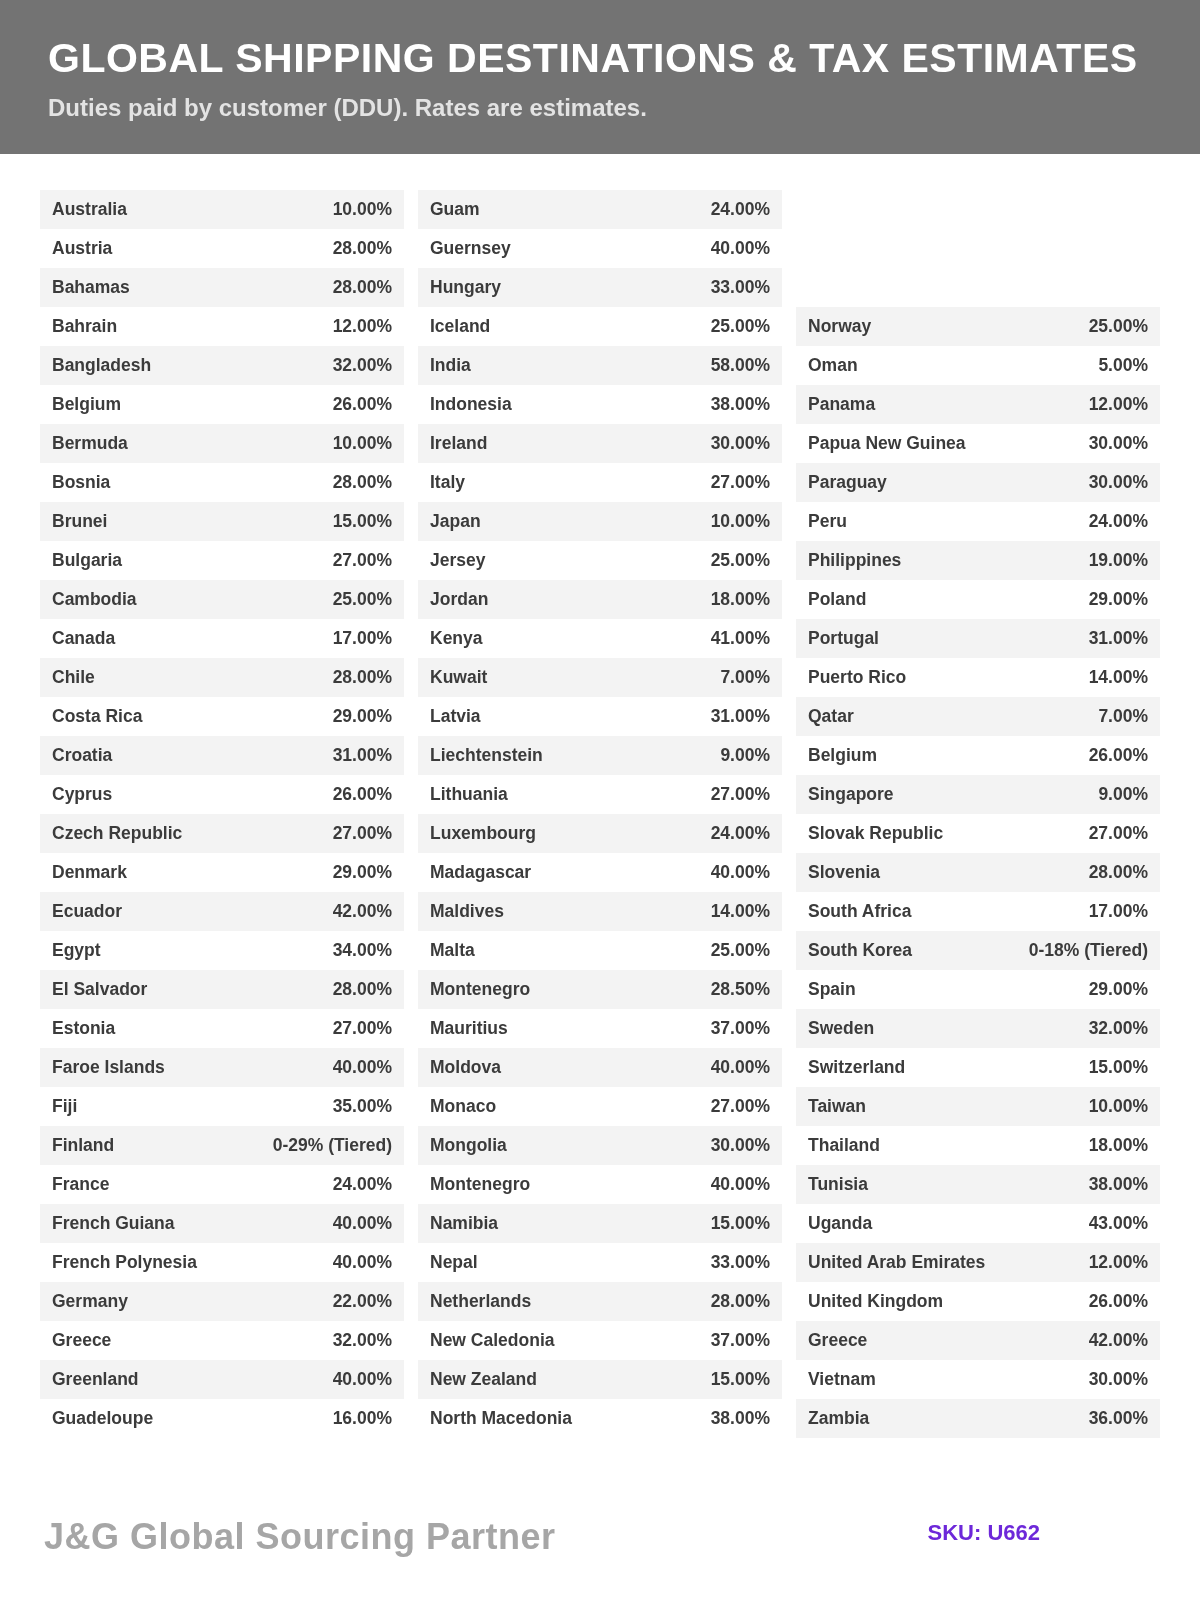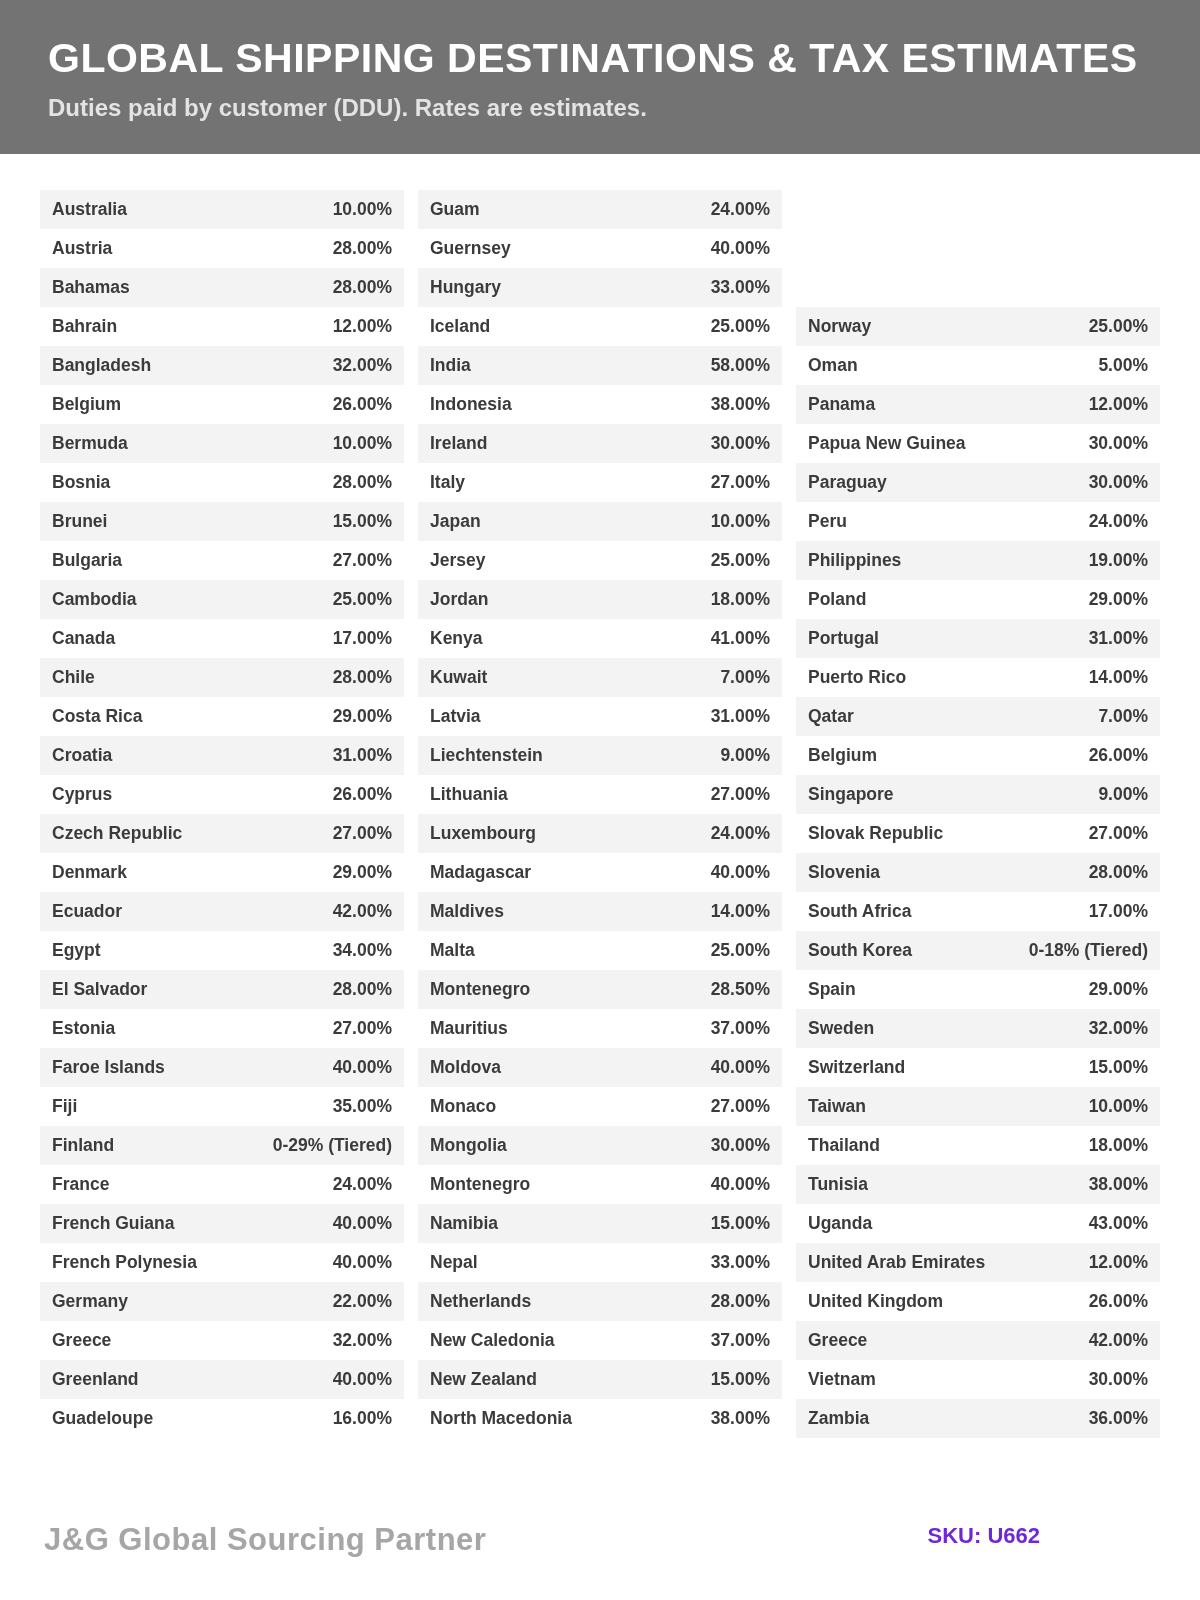--- a/index.html
+++ b/index.html
@@ -66,21 +66,21 @@
     position: absolute;
     left: 44px;
     right: 44px;
     bottom: 42px;
     display: flex;
     justify-content: space-between;
     align-items: center;
   }
   .brand {
     color: #a6a6a6;
-    font-size: 31px;
+    font-size: 36px;
     font-weight: bold;
     letter-spacing: 0.5px;
     margin-top: 9px;
   }
   .sku {
     color: #6d28d9;
     font-size: 22px;
     font-weight: bold;
     margin-right: 116px;
   }

